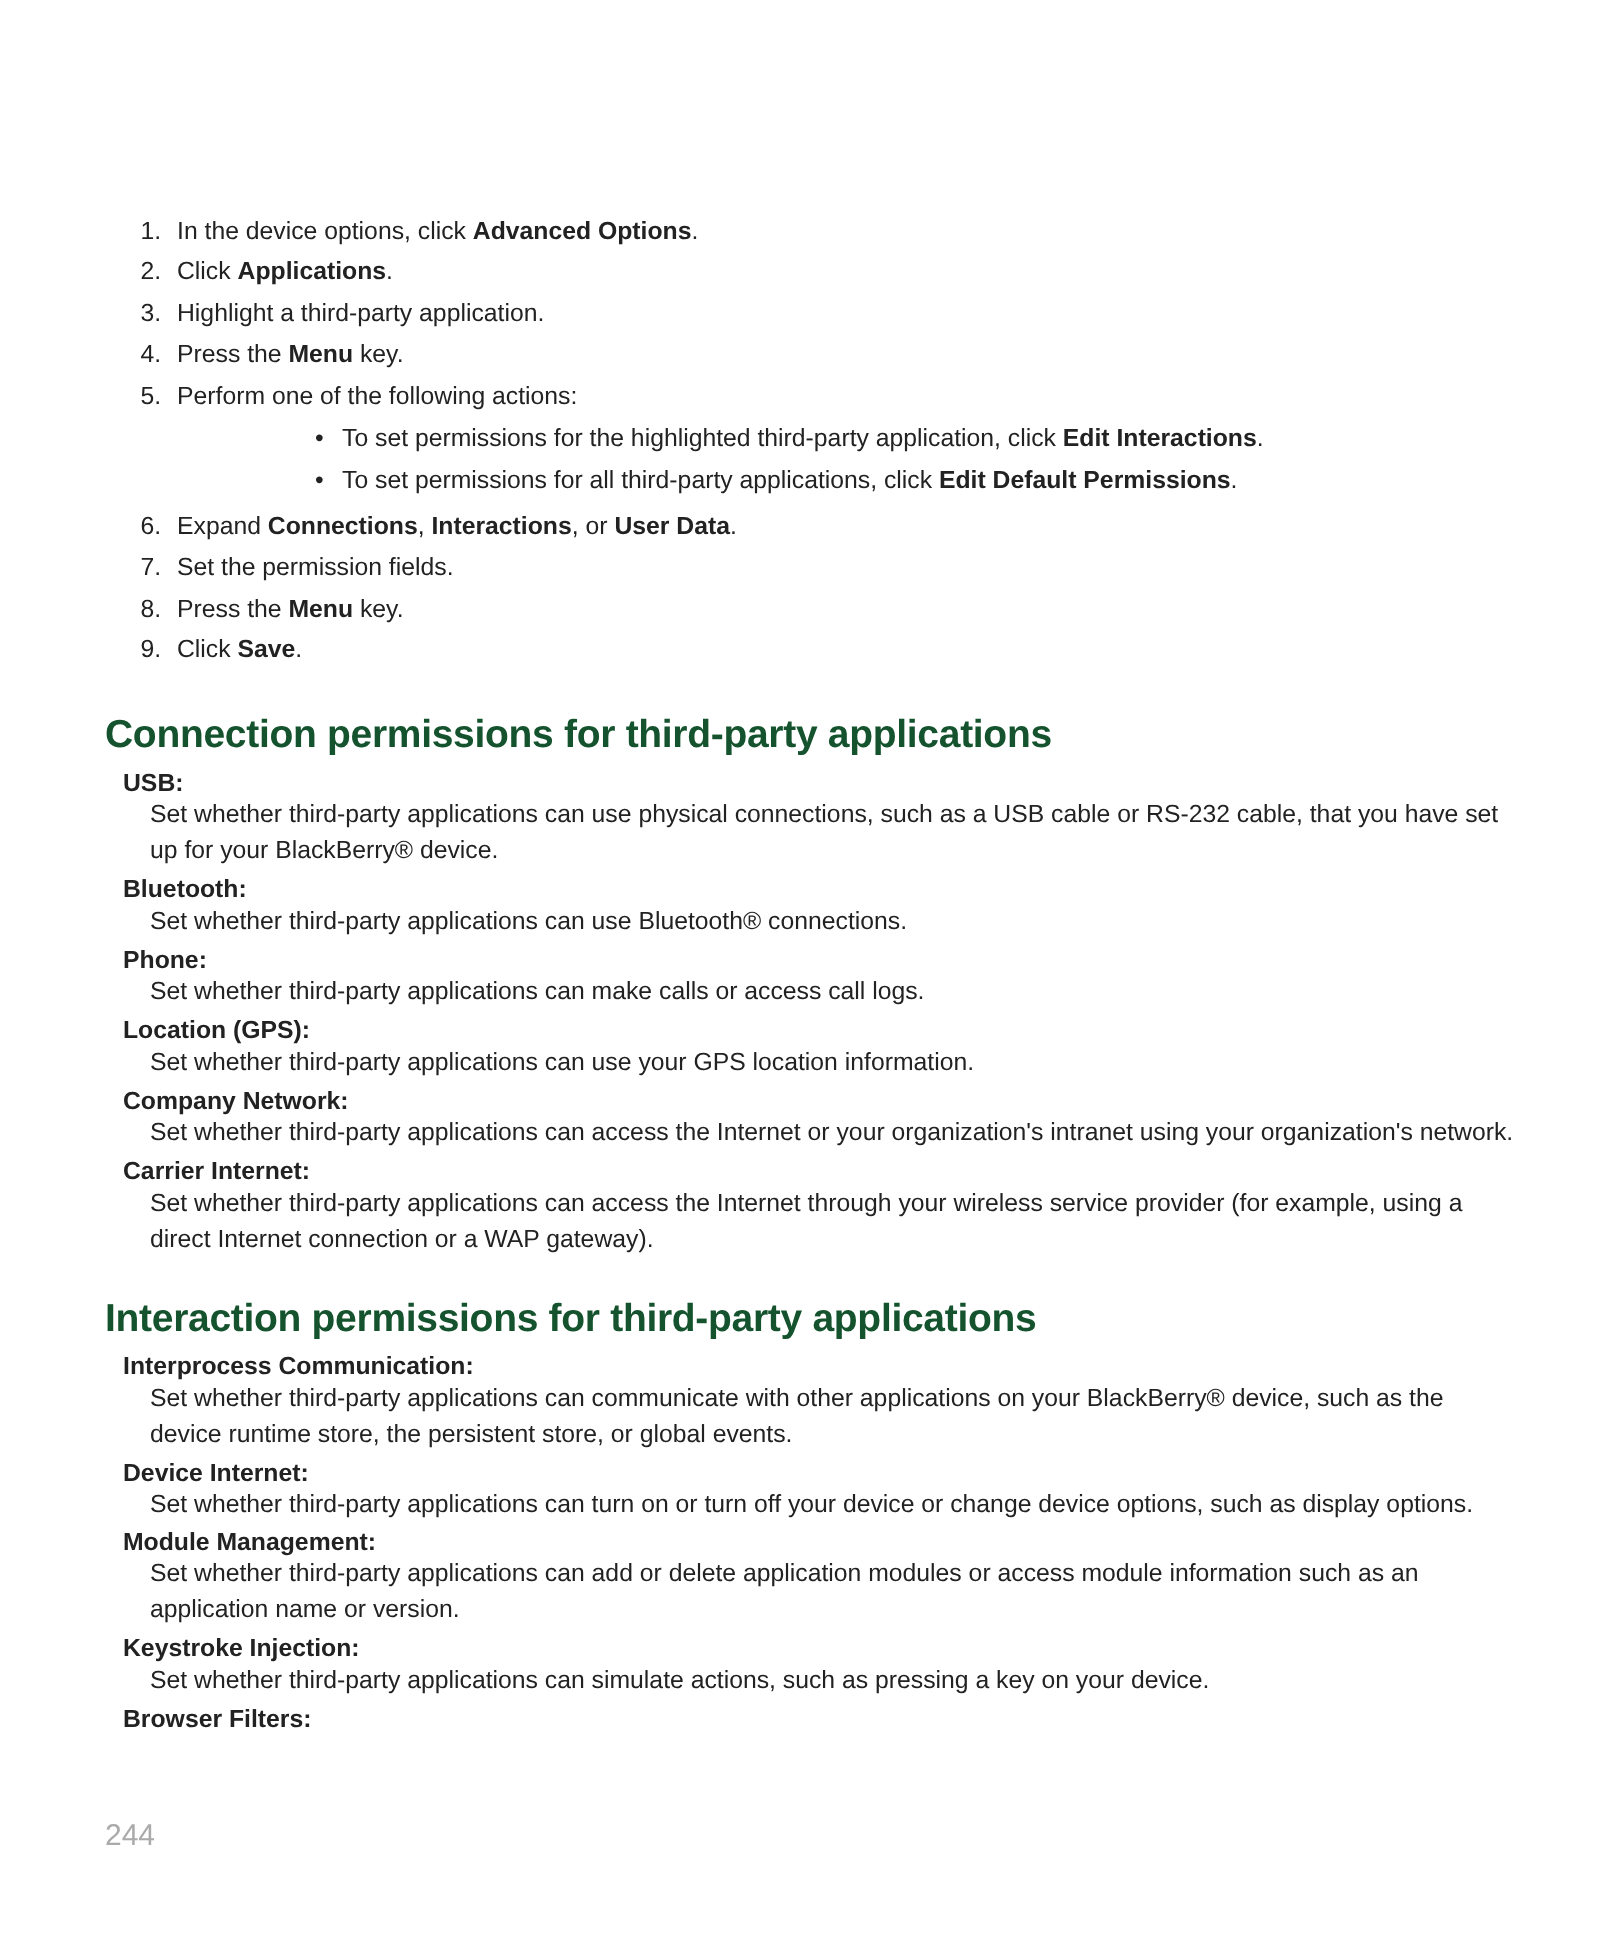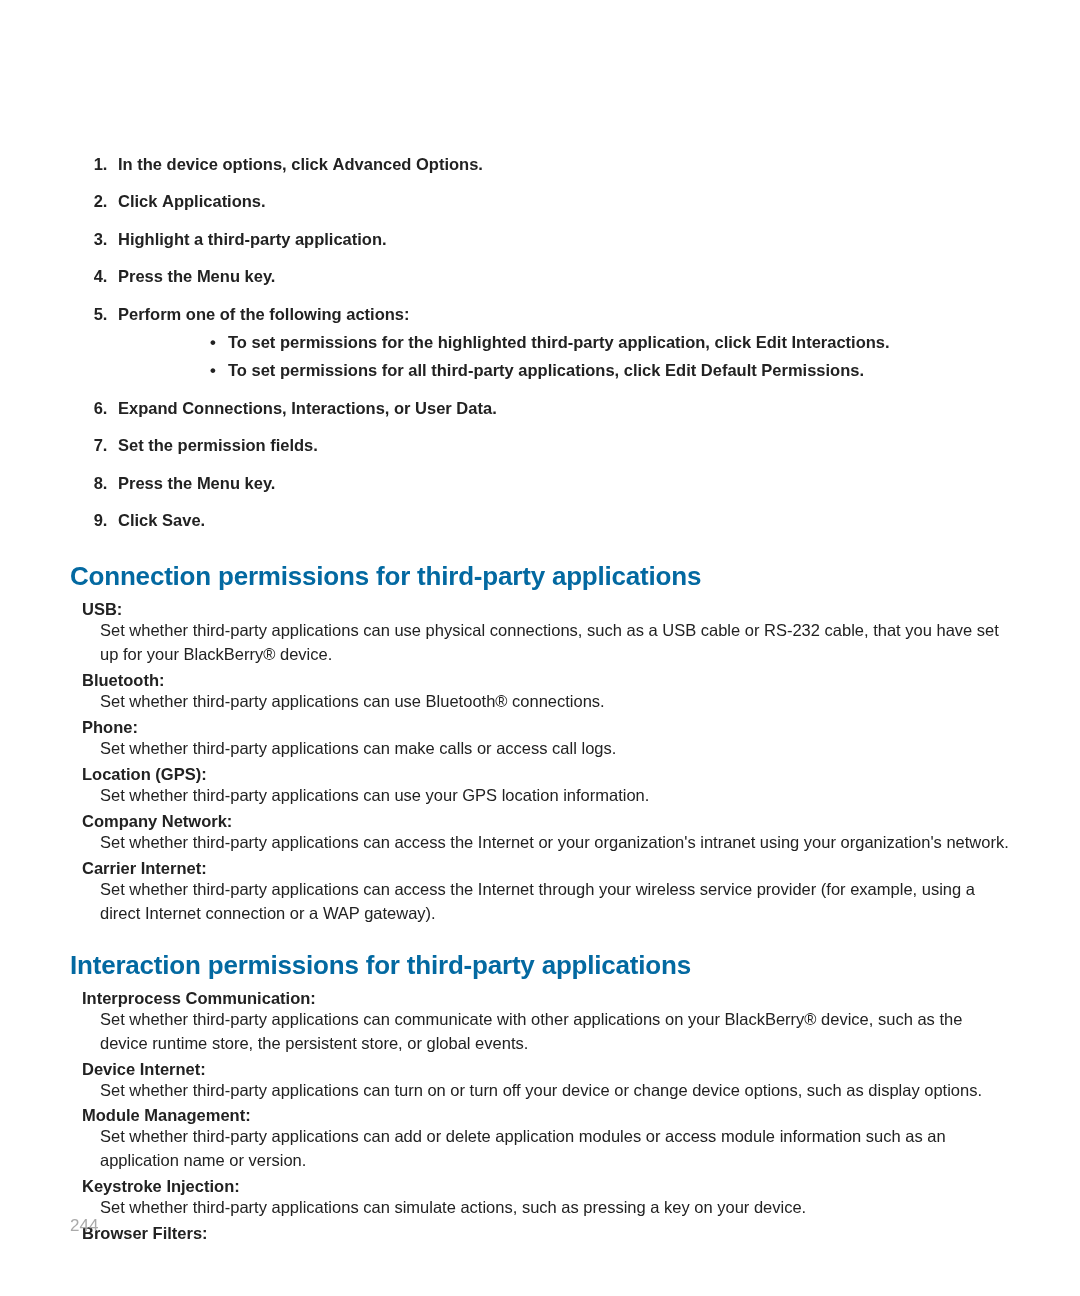--- a/index.html
+++ b/index.html
@@ -16,23 +16,22 @@
     position: relative;
   }
 
   ol.steps {
     margin: 0 0 28px 0;
     padding-left: 42px;
     font-size: 16.5px;
     line-height: 1.6;
   }
   ol.steps > li {
-    margin: 11px 0;
+    margin: 1px 0;
     padding-left: 6px;
-    font-weight: bold;
   }
 
   ul.sub {
     list-style: none;
     margin: 2px 0 4px 0;
     padding-left: 92px;
     font-size: 16.5px;
   }
   ul.sub li {
     position: relative;
@@ -42,21 +41,21 @@
   ul.sub li::before {
     content: "•";
     position: absolute;
     left: 0;
     top: 0;
   }
 
   h2.section {
     font-size: 26px;
     font-weight: 700;
-    color: #0369a1;
+    color: #14532d;
     margin: 24px 0 8px 0;
     letter-spacing: -0.2px;
   }
 
   .dl {
     font-size: 16.5px;
   }
   .dt {
     font-weight: 700;
     margin-top: 4px;
@@ -65,21 +64,21 @@
   .dd {
     margin: 0 0 4px 30px;
     line-height: 1.45;
   }
 
   .pagenum {
     position: absolute;
     left: 70px;
     bottom: 60px;
     color: #aaa;
-    font-size: 17px;
+    font-size: 20px;
   }
 </style>
 </head>
 <body>
 
 <div class="page">
 
   <ol class="steps">
     <li>
       <span>In the device options, click </span><b>Advanced Options</b><span>.</span>

